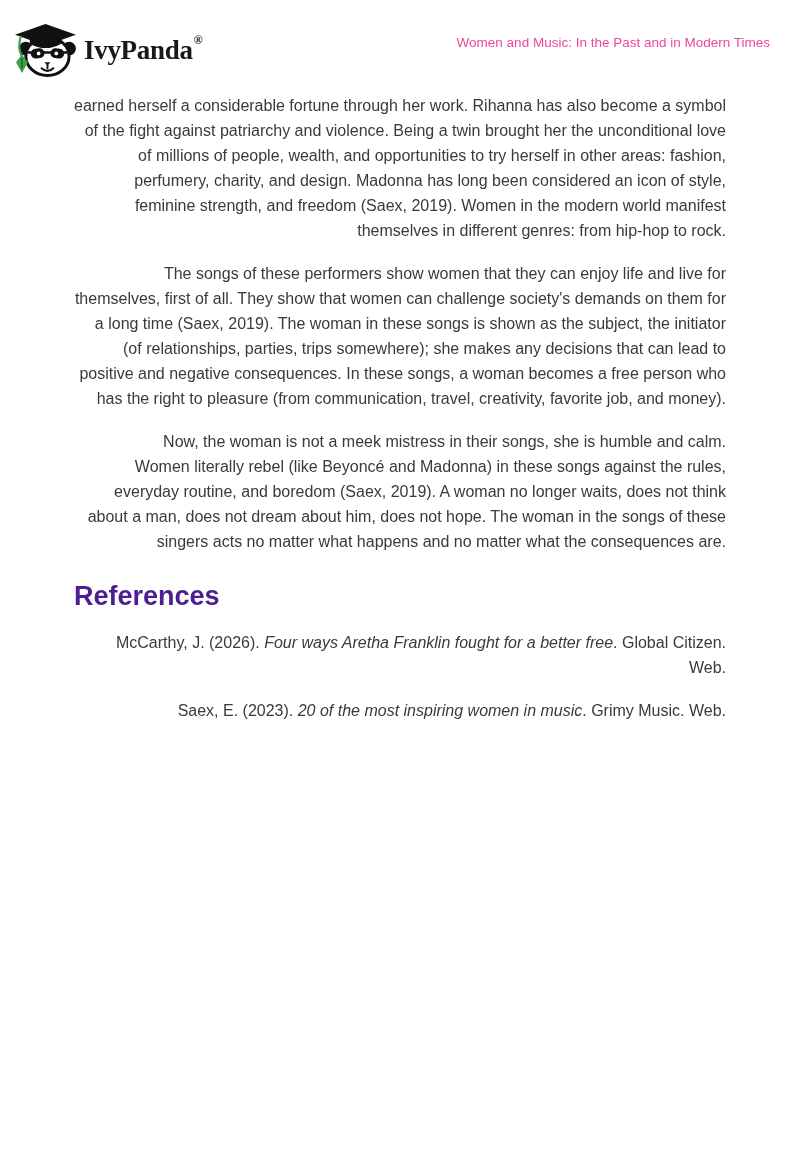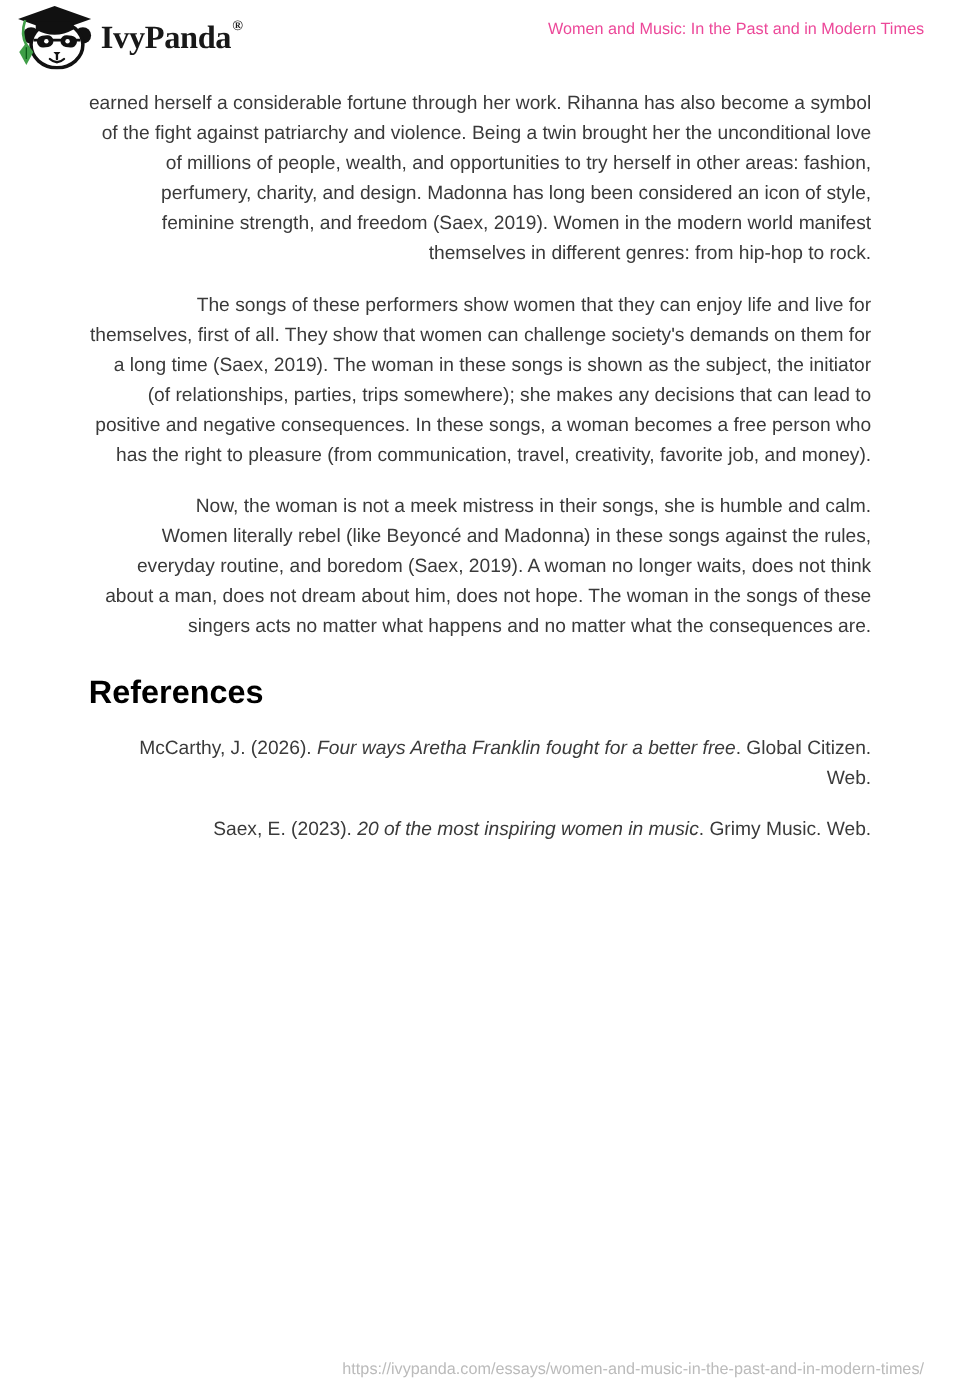--- a/index.html
+++ b/index.html
@@ -13,20 +13,21 @@
   }
 
   
   .header {
     display: flex;
     justify-content: space-between;
     align-items: flex-start;
     padding: 5px 30px 0 14px;
     height: 58px;
     box-sizing: border-box;
+    margin-top: 19px;
   }
   .brand {
     display: flex;
     align-items: center;
   }
   .logo-svg { width: 63px; height: 53px; display: block; }
   .brand-text {
     font-family: "Liberation Serif", serif;
     font-weight: 700;
     font-size: 27px;
@@ -58,21 +59,21 @@
     font-size: 16px;
     line-height: 25px;
     margin: 18px 0;
     text-align: right;
   }
   .para.first { margin-top: 16px; }
   .indent { text-indent: 32px; }
   .refs-heading {
     font-size: 27px;
     font-weight: 700;
-    color: #000000;
+    color: #4c1d95;
     margin: 27px 0 8px 0;
     letter-spacing: 0;
   }
   .reference em { font-style: italic; }
 
   
   .footer {
     position: absolute;
     right: 30px;
     bottom: 10px;
@@ -128,17 +129,14 @@
     <p class="para indent">The songs of these performers show women that they can enjoy life and live for themselves, first of all. They show that women can challenge society's demands on them for a long time (Saex, 2019). The woman in these songs is shown as the subject, the initiator (of relationships, parties, trips somewhere); she makes any decisions that can lead to positive and negative consequences. In these songs, a woman becomes a free person who has the right to pleasure (from communication, travel, creativity, favorite job, and money).</p>
     <p class="para indent">Now, the woman is not a meek mistress in their songs, she is humble and calm. Women literally rebel (like Beyoncé and Madonna) in these songs against the rules, everyday routine, and boredom (Saex, 2019). A woman no longer waits, does not think about a man, does not dream about him, does not hope. The woman in the songs of these singers acts no matter what happens and no matter what the consequences are.</p>
 
     <h2 class="refs-heading">References</h2>
 
     <p class="para indent reference"><span>McCarthy, J. (2026). </span><em>Four ways Aretha Franklin fought for a better free</em><span>. Global Citizen. Web.</span></p>
 
     <p class="para indent reference"><span>Saex, E. (2023). </span><em>20 of the most inspiring women in music</em><span>. Grimy Music. Web.</span></p>
   </main>
 
-  <footer class="footer">
-    <span class="source-url">https://ivypanda.com/essays/women-and-music-in-the-past-and-in-modern-times/</span>
-  </footer>
 
 </div>
 
 </body></html>

